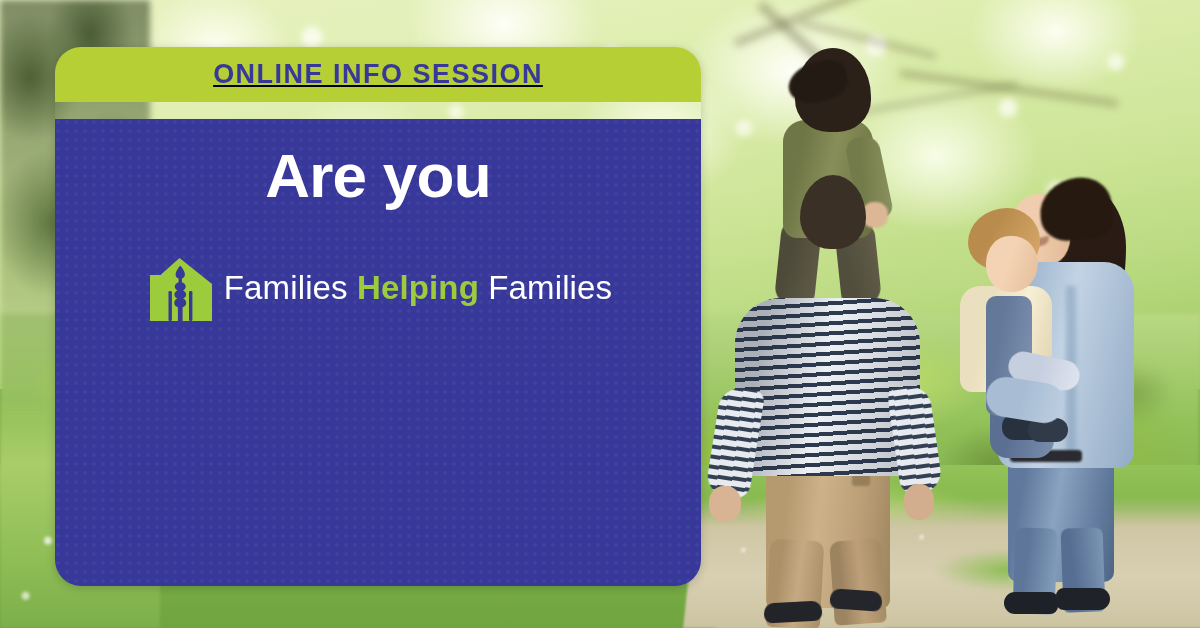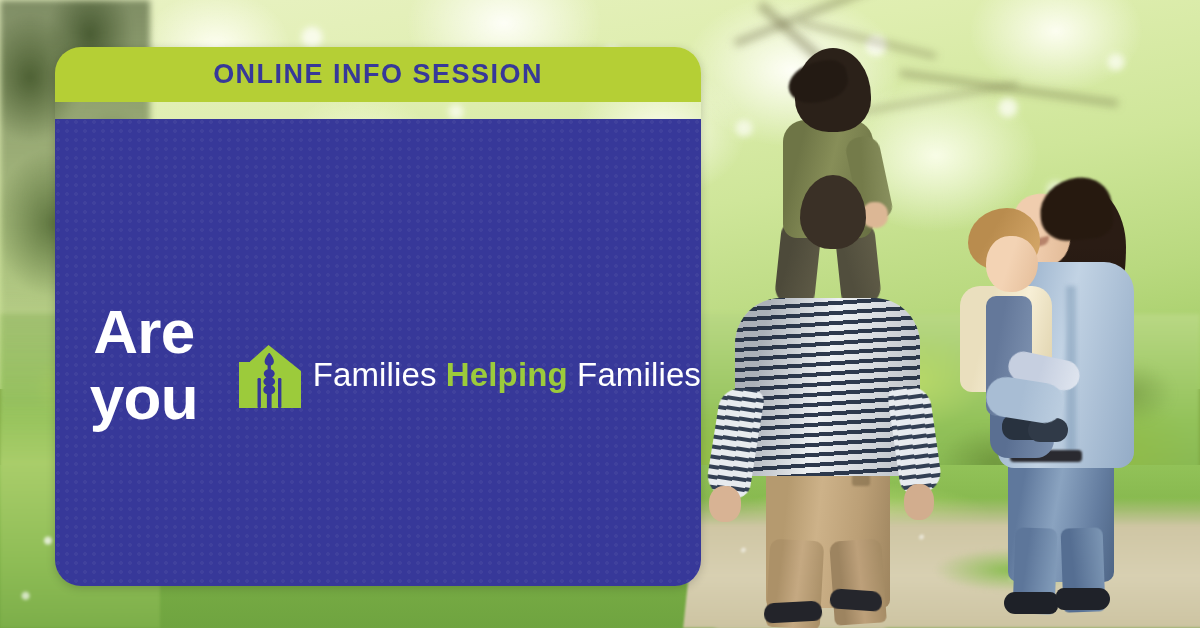--- a/index.html
+++ b/index.html
@@ -375,38 +375,39 @@
     box-shadow: 0 2px 10px rgba(0,0,0,.18);
   }
   .card-banner {
     position: absolute;
     left: 0; top: 0; right: 0;
     height: 55px;
     background: #b5cf35;
     display: flex;
     align-items: center;
     justify-content: center;
+    text-decoration: underline;
   }
   .card-banner-text {
     color: #373899;
     font-size: 27px;
     font-weight: bold;
     letter-spacing: .055em;
     white-space: nowrap;
     font-family: "Liberation Sans", sans-serif;
   }
   .card-body {
     position: absolute;
     left: 0; top: 72px; right: 0; bottom: 0;
     background-color: #373899;
     background-image:
       radial-gradient(circle at 3px 3px, rgba(255,255,255,.045) 0 1.6px, rgba(255,255,255,0) 2.2px);
     background-size: 9px 9px;
     display: flex;
-    flex-direction: row;
+    flex-direction: column;
     align-items: center;
   }
 
   .headline {
     margin-top: 24px;
     color: #ffffff;
     font-size: 62px;
     line-height: 1.06;
     font-weight: bold;
     text-align: center;

